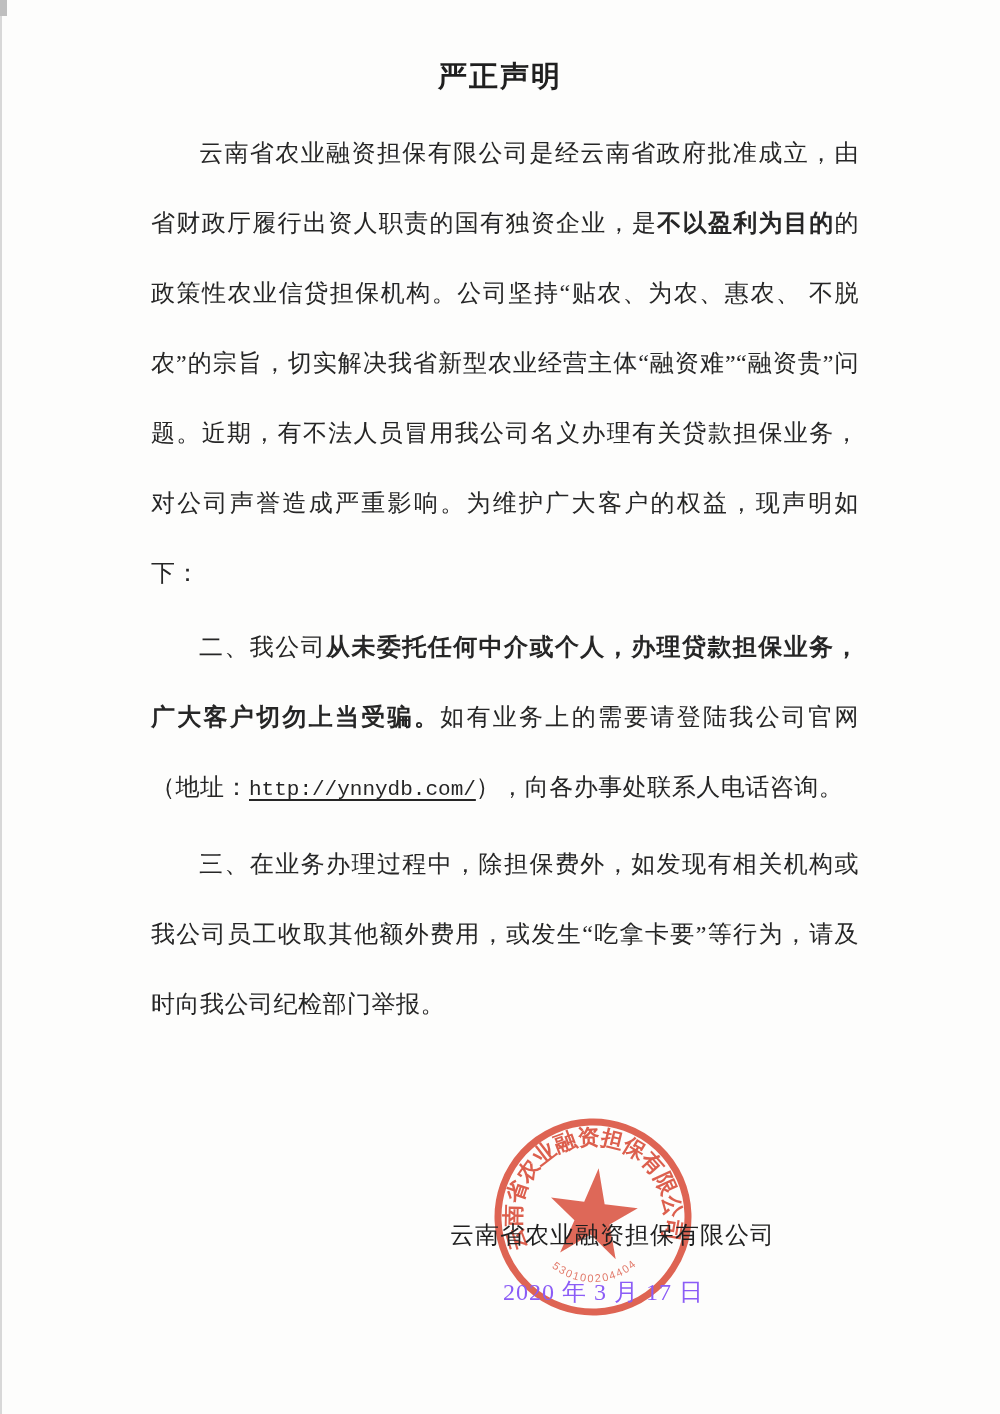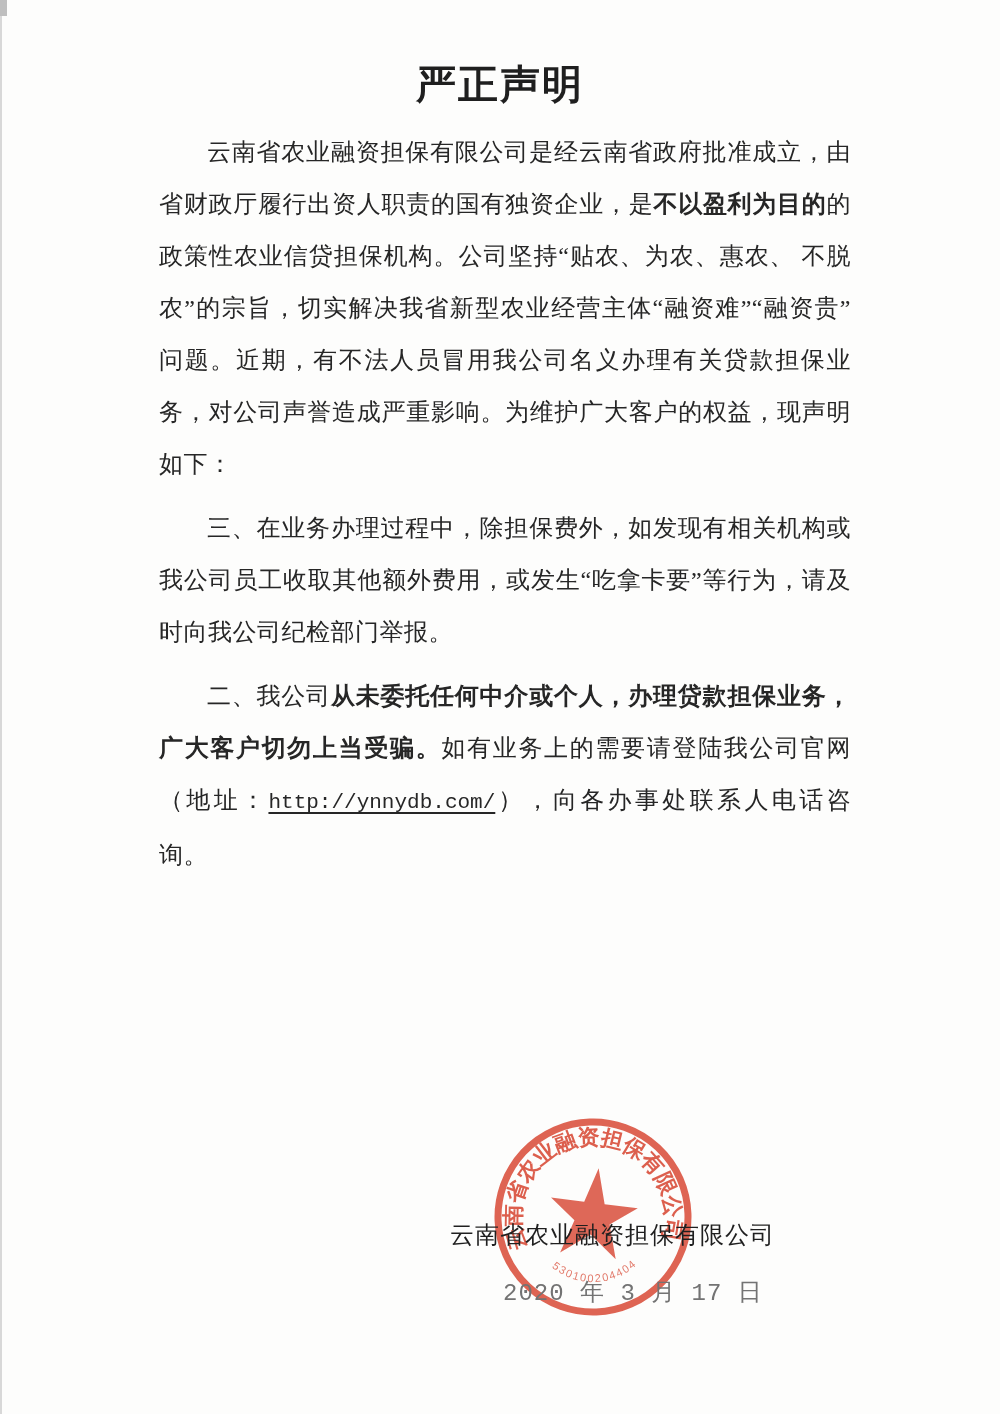--- a/index.html
+++ b/index.html
@@ -16,53 +16,52 @@
     position:absolute; left:0; top:0; width:2px; height:100%;
     background:#d8d8d8;
   }
   .scan-edge-top {
     position:absolute; left:0; top:0; width:7px; height:16px;
     background:#bfbfbf;
   }
   .doc-title {
     position:absolute; top:57px; left:0; width:1000px;
     text-align:center;
-    font-size:40px; font-weight:700; letter-spacing:2px;
+    font-size:29px; font-weight:700; letter-spacing:2px;
     color:#1f1f1f;
   }
   .doc-body {
     position:absolute; top:114px; left:147px; width:716px;
   }
   .doc-body p {
-    margin:12px;
+    margin:4px;
     text-indent:2em;
     font-size:24px;
-    line-height:52px;
+    line-height:70px;
     text-align:justify;
     text-justify:inter-character;
     letter-spacing:0.5px;
   }
   .doc-body p span.bold { font-weight:700; }
   .doc-body p span.url {
     font-family:"Liberation Mono","DejaVu Sans Mono",monospace;
     font-size:21px;
     text-decoration:underline;
     text-underline-offset:4px;
     letter-spacing:0;
   }
   .signature-company {
     position:absolute; left:450px; top:1219px;
     font-size:24px; letter-spacing:1px; color:#1f1f1f;
     z-index:3;
   }
   .signature-date {
     position:absolute; left:503px; top:1276px;
-    font-size:24px; letter-spacing:1px; color:#737373;
+    font-size:24px; letter-spacing:1px; color:#8b5cf6;
     z-index:3;
-    font-family:Liberation Mono, monospace;
   }
   .seal {
     position:absolute; left:492px; top:1116px;
     width:202px; height:202px;
     z-index:2;
     mix-blend-mode:multiply;
     opacity:0.92;
     transform:rotate(-2deg);
   }
 </style>
@@ -71,22 +70,22 @@
 
 <div class="page">
 
   <div class="scan-edge-left"></div>
   <div class="scan-edge-top"></div>
 
   <div class="doc-title">严正声明</div>
 
   <div class="doc-body">
       <p><span>云南省农业融资担保有限公司是经云南省政府批准成立，由省财政厅履行出资人职责的国有独资企业，是</span><span class="bold">不以盈利为目的</span><span>的政策性农业信贷担保机构。公司坚持“贴农、为农、惠农、 不脱农”的宗旨，切实解决我省新型农业经营主体“融资难”“融资贵”问题。近期，有不法人员冒用我公司名义办理有关贷款担保业务，对公司声誉造成严重影响。为维护广大客户的权益，现声明如下：</span></p>
+      <p><span>二、我公司</span><span class="bold">从未委托任何中介或个人，办理贷款担保业务，广大客户切勿上当受骗。</span><span>如有业务上的需要请登陆我公司官网（地址：</span><span class="url">http://ynnydb.com/</span><span>），向各办事处联系人电话咨询。</span></p>
       <p><span>三、在业务办理过程中，除担保费外，如发现有相关机构或我公司员工收取其他额外费用，或发生“吃拿卡要”等行为，请及时向我公司纪检部门举报。</span></p>
-      <p><span>二、我公司</span><span class="bold">从未委托任何中介或个人，办理贷款担保业务，广大客户切勿上当受骗。</span><span>如有业务上的需要请登陆我公司官网（地址：</span><span class="url">http://ynnydb.com/</span><span>），向各办事处联系人电话咨询。</span></p>
     </div>
 
   <svg class="seal" viewBox="0 0 202 202" xmlns="http://www.w3.org/2000/svg">
     <circle cx="101" cy="101" r="95" fill="none" stroke="#d8402b" stroke-width="7" opacity="0.88"></circle>
     <path id="sealRingArc" d="M 34,129 A 72.6,72.6 0 1,1 168,129" fill="none"></path>
     <path id="sealNumArc" d="M 55,147 A 65,65 0 0,0 147,147" fill="none"></path>
     <text font-size="22" font-weight="bold" fill="#d8402b" opacity="0.9" font-family="Liberation Serif, DejaVu Serif, serif">
       <textPath href="#sealRingArc" startOffset="0" textLength="282" lengthAdjust="spacing">云南省农业融资担保有限公司</textPath>
     </text>
     <polygon points="101,52 111.3,86.8 144.7,86.8 118.7,106.4 129,140.2 101,118.6 73,140.2 83.3,106.4 57.3,86.8 90.7,86.8" fill="#d8402b" opacity="0.85" transform="rotate(9 101 99)"></polygon>

